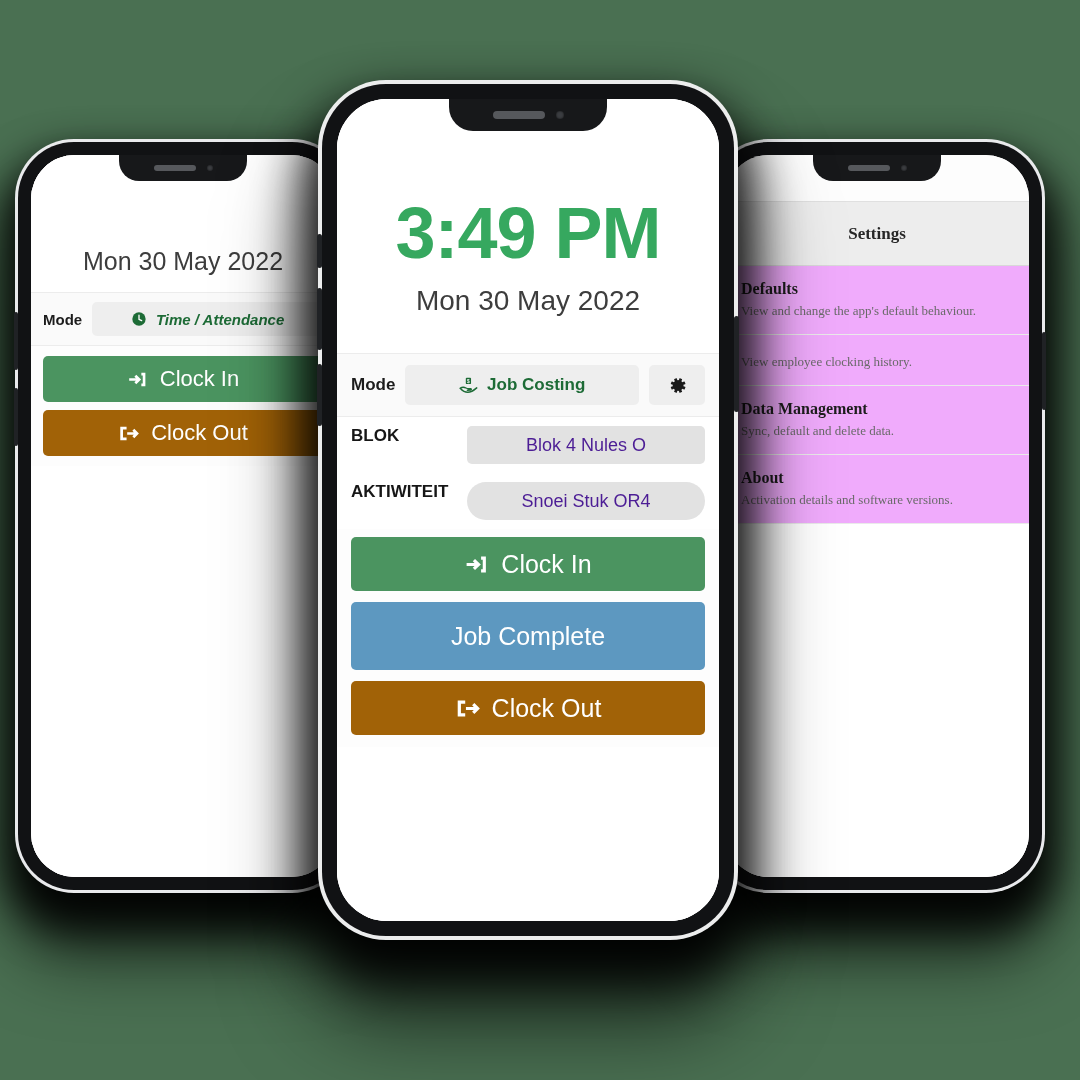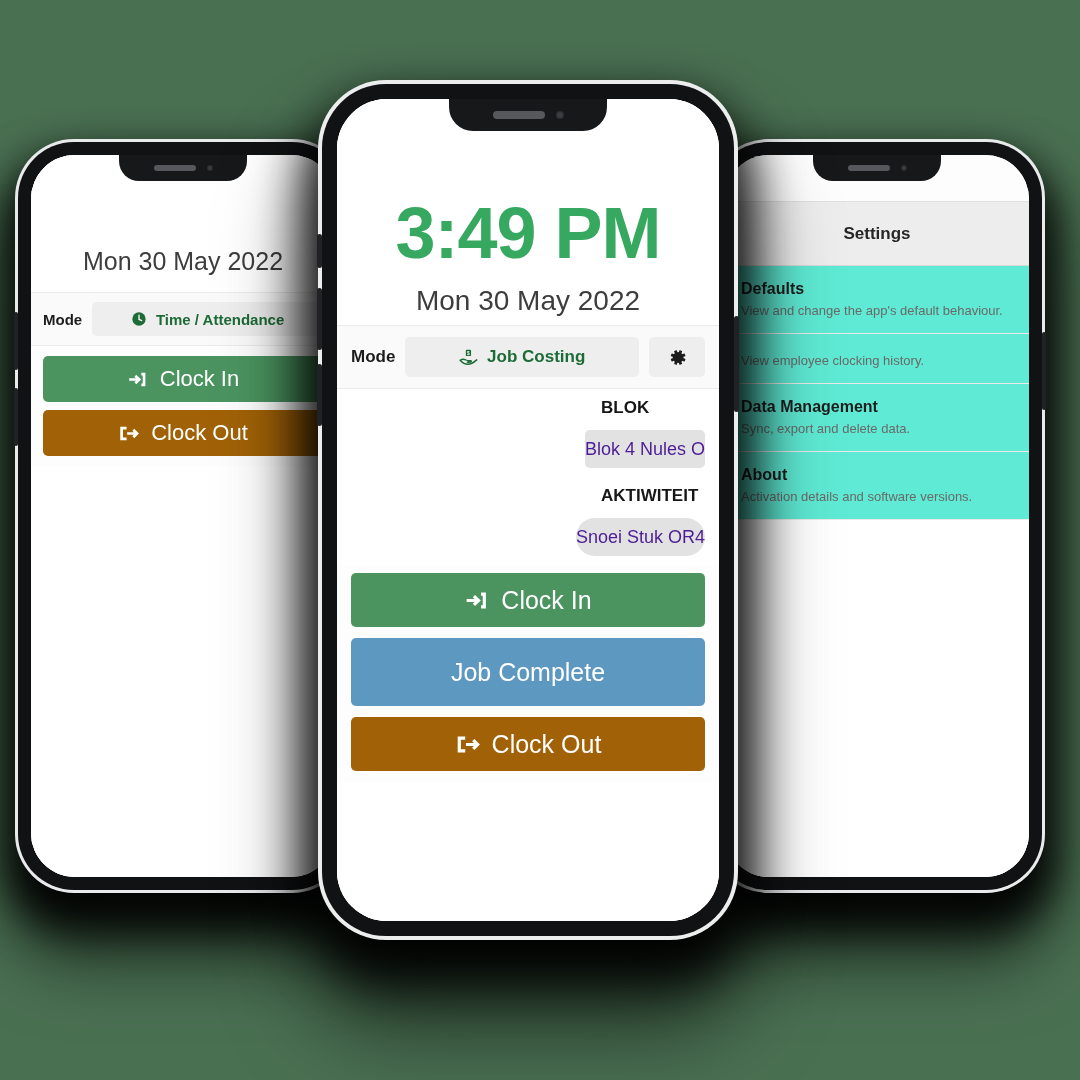--- a/index.html
+++ b/index.html
@@ -79,20 +79,21 @@
   #phone-left .notch .speaker { width: 42px; height: 6px; }
   #phone-left .notch .cam { width: 6px; height: 6px; }
 
   
   #phone-right {
     left: 712px;
     top: 142px;
     width: 330px;
     height: 748px;
     z-index: 2;
+    font-family: Liberation Serif, serif;
   }
   #phone-right .notch { width: 128px; height: 26px; }
   #phone-right .notch .speaker { width: 42px; height: 6px; }
   #phone-right .notch .cam { width: 6px; height: 6px; }
 
   
   #phone-center {
     left: 322px;
     top: 84px;
     width: 412px;
@@ -168,25 +169,24 @@
     background: #eeeeee;
     border-radius: 5px;
     display: flex;
     align-items: center;
     justify-content: center;
     flex: 0 0 auto;
   }
 
   .field-row {
     display: flex;
-    align-items: flex-end;
+    align-items: flex-start;
     gap: 12px;
     padding: 8px 12px;
     background: #ffffff;
-    flex-direction: column;
   }
   .field-label {
     font-weight: bold;
     color: #161616;
     white-space: nowrap;
   }
   .field-value {
     flex: 1;
     background: #e2e2e2;
     border-radius: 5px;
@@ -216,21 +216,21 @@
     background: #ededed;
     border-top: 1px solid #e0e0e0;
     border-bottom: 1px solid #d8d8d8;
     text-align: center;
     color: #262626;
     font-weight: bold;
   }
   .settings-list { background: #ffffff; }
   .settings-item {
     border-bottom: 1px solid #eaeaea;
-    background: #5eead4;
+    background: #f0abfc;
   }
   .settings-item .st {
     font-weight: bold;
     color: #1d1d1d;
   }
   .settings-item .sd {
     color: #6a6a6a;
   }
 
   
@@ -253,21 +253,21 @@
       </div>
 
       <div class="app">
 
         <div class="clock-panel" style="padding-top:78px;">
           <div class="clock-date" style="font-size:25px;">Mon 30 May 2022</div>
         </div>
 
         <div class="mode-row" style="padding:9px 12px;">
           <span class="mode-label" style="font-size:15px;">Mode</span>
-          <div class="mode-pill" style="height:34px; font-size:15px;">
+          <div class="mode-pill" style="height:34px; font-size:15px;font-style:italic;">
             <span class="ico">
               <svg width="16" height="16" viewBox="0 0 24 24">
                 <circle cx="12" cy="12" r="10" fill="#1d6b36"></circle>
                 <path d="M12 6.4v6l4 2.1" stroke="#ffffff" stroke-width="2" fill="none" stroke-linecap="round"></path>
               </svg>
             </span>
             <span>Time / Attendance</span>
           </div>
         </div>
 
@@ -312,21 +312,21 @@
         <div class="settings-list">
           <div class="settings-item" style="padding:14px 16px 15px 16px;">
             <div class="st" style="font-size:16px;">Defaults</div>
             <div class="sd" style="font-size:13px; margin-top:5px;">View and change the app's default behaviour.</div>
           </div>
           <div class="settings-item" style="padding:14px 16px 15px 16px;">
             <div class="sd" style="font-size:13px; margin-top:5px;">View employee clocking history.</div>
           </div>
           <div class="settings-item" style="padding:14px 16px 15px 16px;">
             <div class="st" style="font-size:16px;">Data Management</div>
-            <div class="sd" style="font-size:13px; margin-top:5px;">Sync, export and delete data.</div>
+            <div class="sd" style="font-size:13px; margin-top:5px;">Sync, default and delete data.</div>
           </div>
           <div class="settings-item" style="padding:14px 16px 15px 16px;">
             <div class="st" style="font-size:16px;">About</div>
             <div class="sd" style="font-size:13px; margin-top:5px;">Activation details and software versions.</div>
           </div>
         </div>
 
         <div class="app-body-fill"></div>
       </div>
     </div>
@@ -339,21 +339,21 @@
     <div class="sidebtn" style="right:-5px; top:232px; width:5px; height:96px;"></div>
 
     <div class="screen">
       <div class="notch">
         <span class="speaker"></span>
         <span class="cam"></span>
       </div>
 
       <div class="app">
 
-        <div class="clock-panel" style="padding-top:98px; padding-bottom:8px;">
+        <div class="clock-panel" style="padding-top:98px; padding-bottom:36px;">
           <div class="clock-time" style="font-size:72px;">3:49 PM</div>
           <div class="clock-date" style="font-size:28px; margin-top:16px;">Mon 30 May 2022</div>
         </div>
 
         <div class="mode-row" style="padding:11px 14px;">
           <span class="mode-label" style="font-size:17px;">Mode</span>
           <div class="mode-pill" style="height:40px; font-size:17px;">
             <span class="ico">
               <svg width="19" height="19" viewBox="0 0 24 24">
                 <rect x="8.6" y="2.2" width="6.6" height="8" rx="1.2" fill="#1d6b36"></rect>

